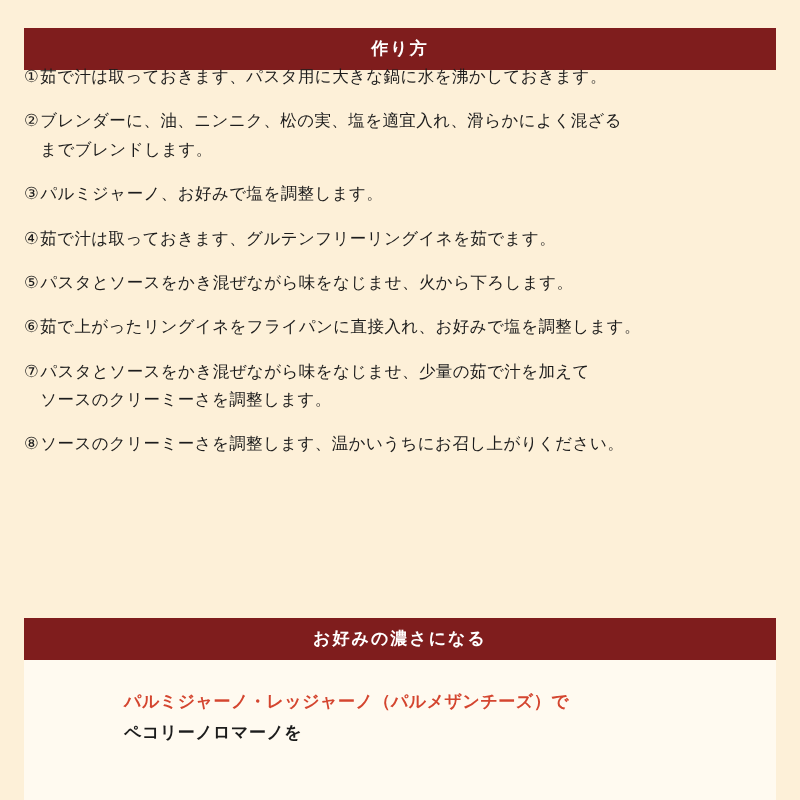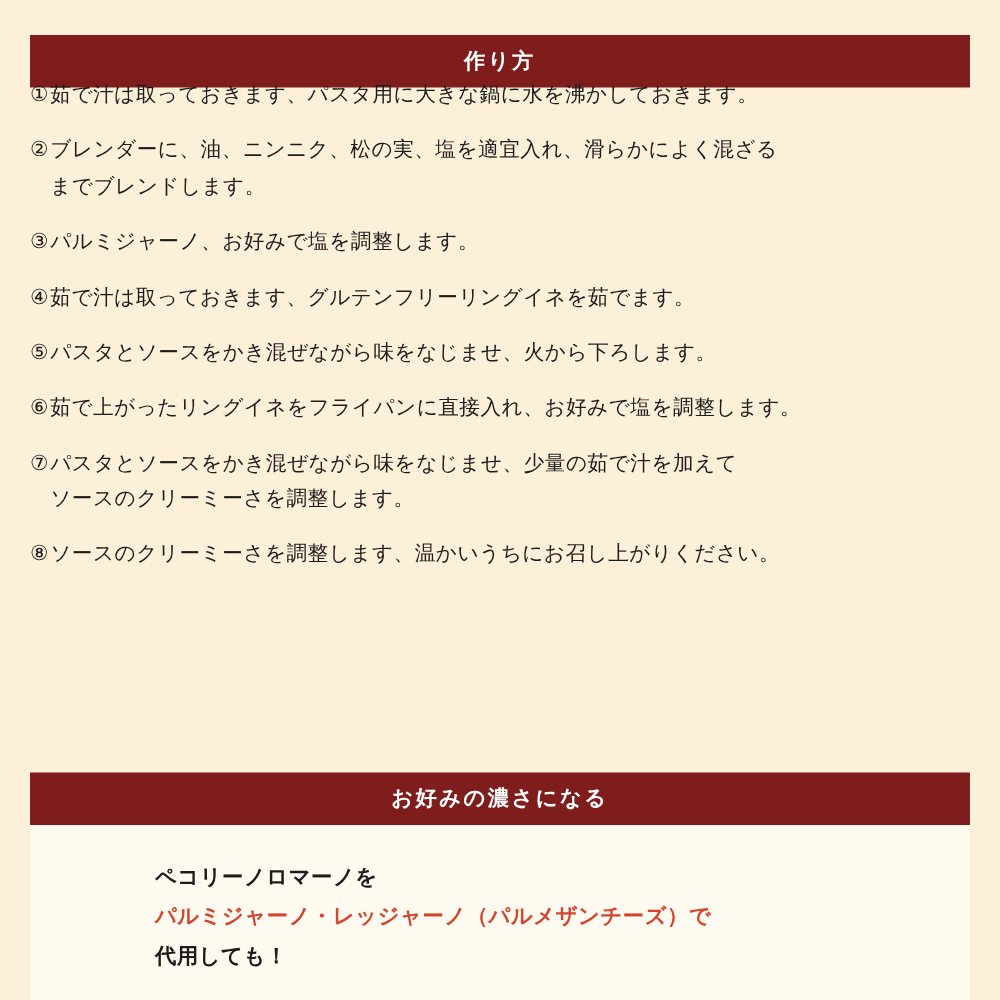--- a/index.html
+++ b/index.html
@@ -148,19 +148,18 @@
       <span class="step-text">
         <span class="line">ソースのクリーミーさを調整します、温かいうちにお召し上がりください。</span>
       </span>
     </div>
 
   </div>
 
   <div class="tip-block">
     <div class="section-header">お好みの濃さになる</div>
     <div class="tip-body">
+      <div class="tip-line accent">パルミジャーノ・レッジャーノ（パルメザンチーズ）で</div>
       <div class="tip-line">ペコリーノロマーノを</div>
-      <div class="tip-line accent">パルミジャーノ・レッジャーノ（パルメザンチーズ）で</div>
-      <div class="tip-line">代用しても！</div>
     </div>
   </div>
 
 </div>
 
 </body></html>

